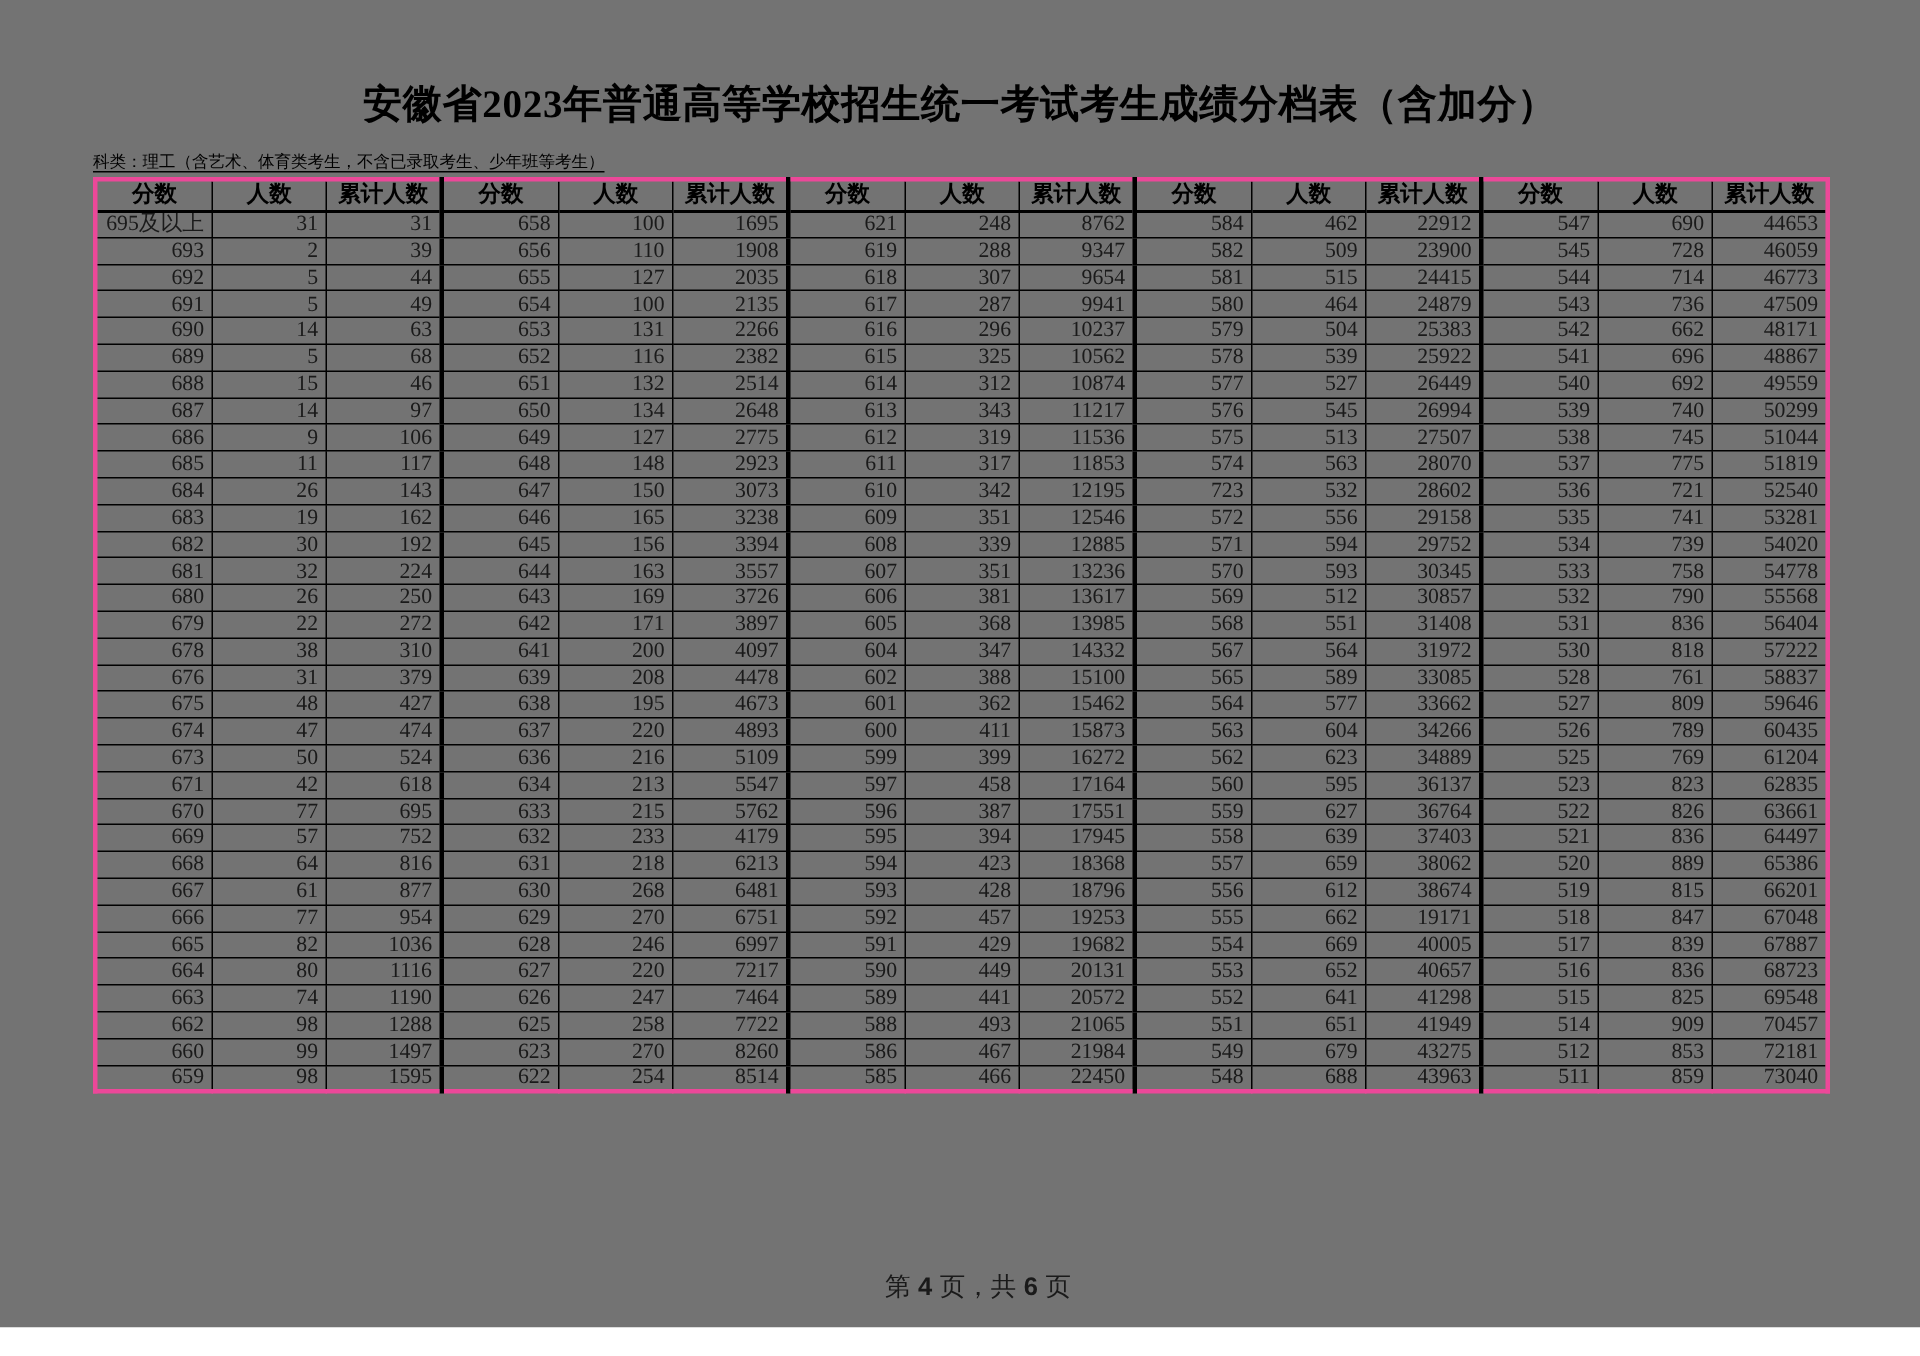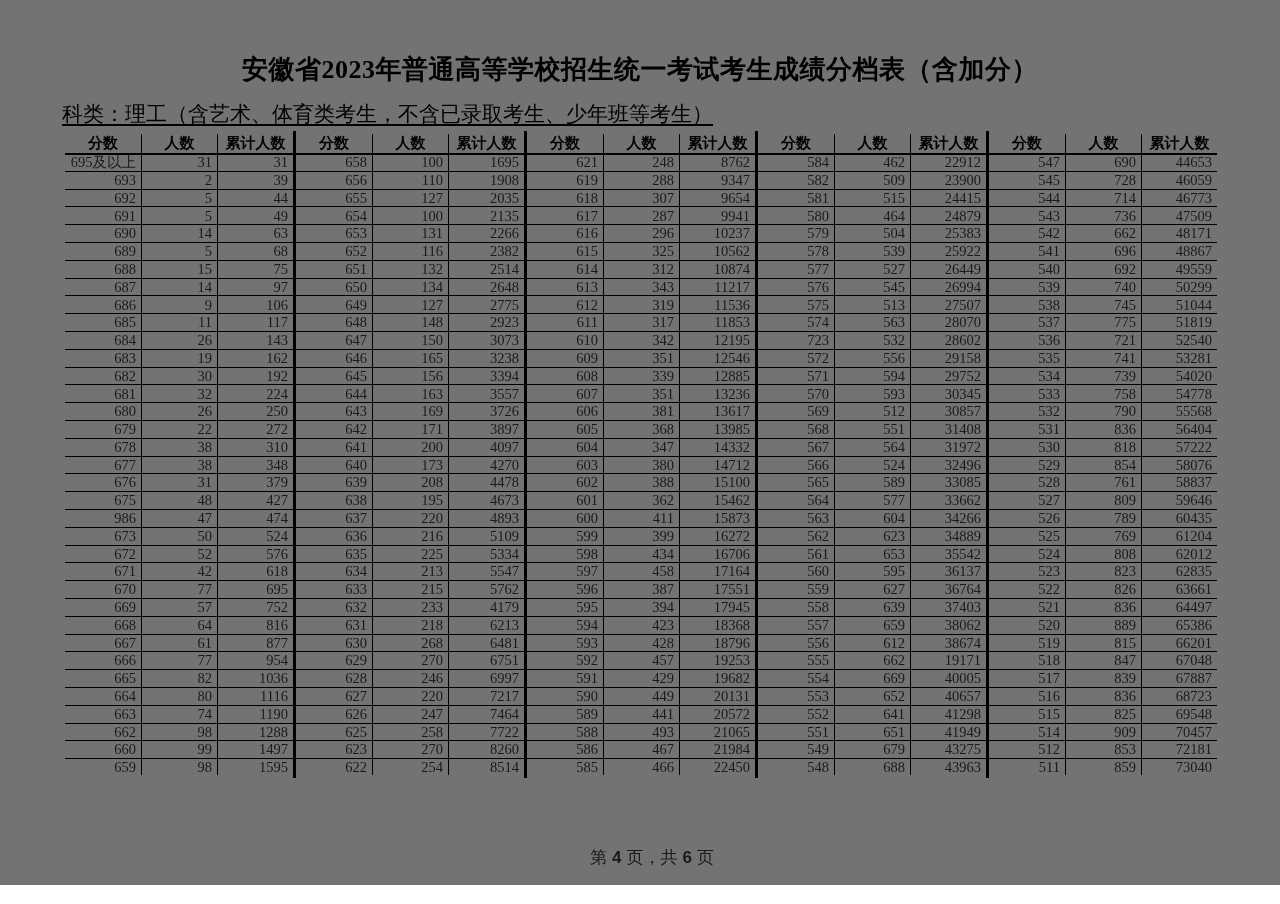--- a/index.html
+++ b/index.html
@@ -15,30 +15,30 @@
   }
   .doc-title {
     padding-top: 52px;
     text-align: center;
     font-size: 26px;
     font-weight: bold;
     letter-spacing: 0.5px;
   }
   .doc-subtitle {
     margin: 13px 0 3px 62px;
-    font-size: 21px;
+    font-size: 11px;
     text-decoration: underline;
     text-underline-offset: 3px;
   }
   table.score-table {
     margin: 0 62px;
     width: 1156px;
     border-collapse: collapse;
     table-layout: fixed;
-    border: 3px solid #737373;
+    border: 3px solid #ec4899;
   }
   .score-table th {
     border: 1px solid #000;
     border-bottom: 2.5px solid #000;
     height: 21px;
     padding: 0;
     font-size: 15px;
     font-weight: bold;
     text-align: center;
     line-height: 1;
@@ -202,21 +202,21 @@
           <td class="col0 gsep">578</td>
           <td class="col1">539</td>
           <td class="col2">25922</td>
           <td class="col0 gsep">541</td>
           <td class="col1">696</td>
           <td class="col2">48867</td>
         </tr>
         <tr>
           <td class="col0">688</td>
           <td class="col1">15</td>
-          <td class="col2">75</td>
+          <td class="col2">46</td>
           <td class="col0 gsep">651</td>
           <td class="col1">132</td>
           <td class="col2">2514</td>
           <td class="col0 gsep">614</td>
           <td class="col1">312</td>
           <td class="col2">10874</td>
           <td class="col0 gsep">577</td>
           <td class="col1">527</td>
           <td class="col2">26449</td>
           <td class="col0 gsep">540</td>
@@ -387,37 +387,20 @@
           <td class="col1">347</td>
           <td class="col2">14332</td>
           <td class="col0 gsep">567</td>
           <td class="col1">564</td>
           <td class="col2">31972</td>
           <td class="col0 gsep">530</td>
           <td class="col1">818</td>
           <td class="col2">57222</td>
         </tr>
         <tr>
-          <td class="col0">677</td>
-          <td class="col1">38</td>
-          <td class="col2">348</td>
-          <td class="col0 gsep">640</td>
-          <td class="col1">173</td>
-          <td class="col2">4270</td>
-          <td class="col0 gsep">603</td>
-          <td class="col1">380</td>
-          <td class="col2">14712</td>
-          <td class="col0 gsep">566</td>
-          <td class="col1">524</td>
-          <td class="col2">32496</td>
-          <td class="col0 gsep">529</td>
-          <td class="col1">854</td>
-          <td class="col2">58076</td>
-        </tr>
-        <tr>
           <td class="col0">676</td>
           <td class="col1">31</td>
           <td class="col2">379</td>
           <td class="col0 gsep">639</td>
           <td class="col1">208</td>
           <td class="col2">4478</td>
           <td class="col0 gsep">602</td>
           <td class="col1">388</td>
           <td class="col2">15100</td>
           <td class="col0 gsep">565</td>
@@ -438,21 +421,21 @@
           <td class="col1">362</td>
           <td class="col2">15462</td>
           <td class="col0 gsep">564</td>
           <td class="col1">577</td>
           <td class="col2">33662</td>
           <td class="col0 gsep">527</td>
           <td class="col1">809</td>
           <td class="col2">59646</td>
         </tr>
         <tr>
-          <td class="col0">986</td>
+          <td class="col0">674</td>
           <td class="col1">47</td>
           <td class="col2">474</td>
           <td class="col0 gsep">637</td>
           <td class="col1">220</td>
           <td class="col2">4893</td>
           <td class="col0 gsep">600</td>
           <td class="col1">411</td>
           <td class="col2">15873</td>
           <td class="col0 gsep">563</td>
           <td class="col1">604</td>
@@ -472,37 +455,20 @@
           <td class="col1">399</td>
           <td class="col2">16272</td>
           <td class="col0 gsep">562</td>
           <td class="col1">623</td>
           <td class="col2">34889</td>
           <td class="col0 gsep">525</td>
           <td class="col1">769</td>
           <td class="col2">61204</td>
         </tr>
         <tr>
-          <td class="col0">672</td>
-          <td class="col1">52</td>
-          <td class="col2">576</td>
-          <td class="col0 gsep">635</td>
-          <td class="col1">225</td>
-          <td class="col2">5334</td>
-          <td class="col0 gsep">598</td>
-          <td class="col1">434</td>
-          <td class="col2">16706</td>
-          <td class="col0 gsep">561</td>
-          <td class="col1">653</td>
-          <td class="col2">35542</td>
-          <td class="col0 gsep">524</td>
-          <td class="col1">808</td>
-          <td class="col2">62012</td>
-        </tr>
-        <tr>
           <td class="col0">671</td>
           <td class="col1">42</td>
           <td class="col2">618</td>
           <td class="col0 gsep">634</td>
           <td class="col1">213</td>
           <td class="col2">5547</td>
           <td class="col0 gsep">597</td>
           <td class="col1">458</td>
           <td class="col2">17164</td>
           <td class="col0 gsep">560</td>

